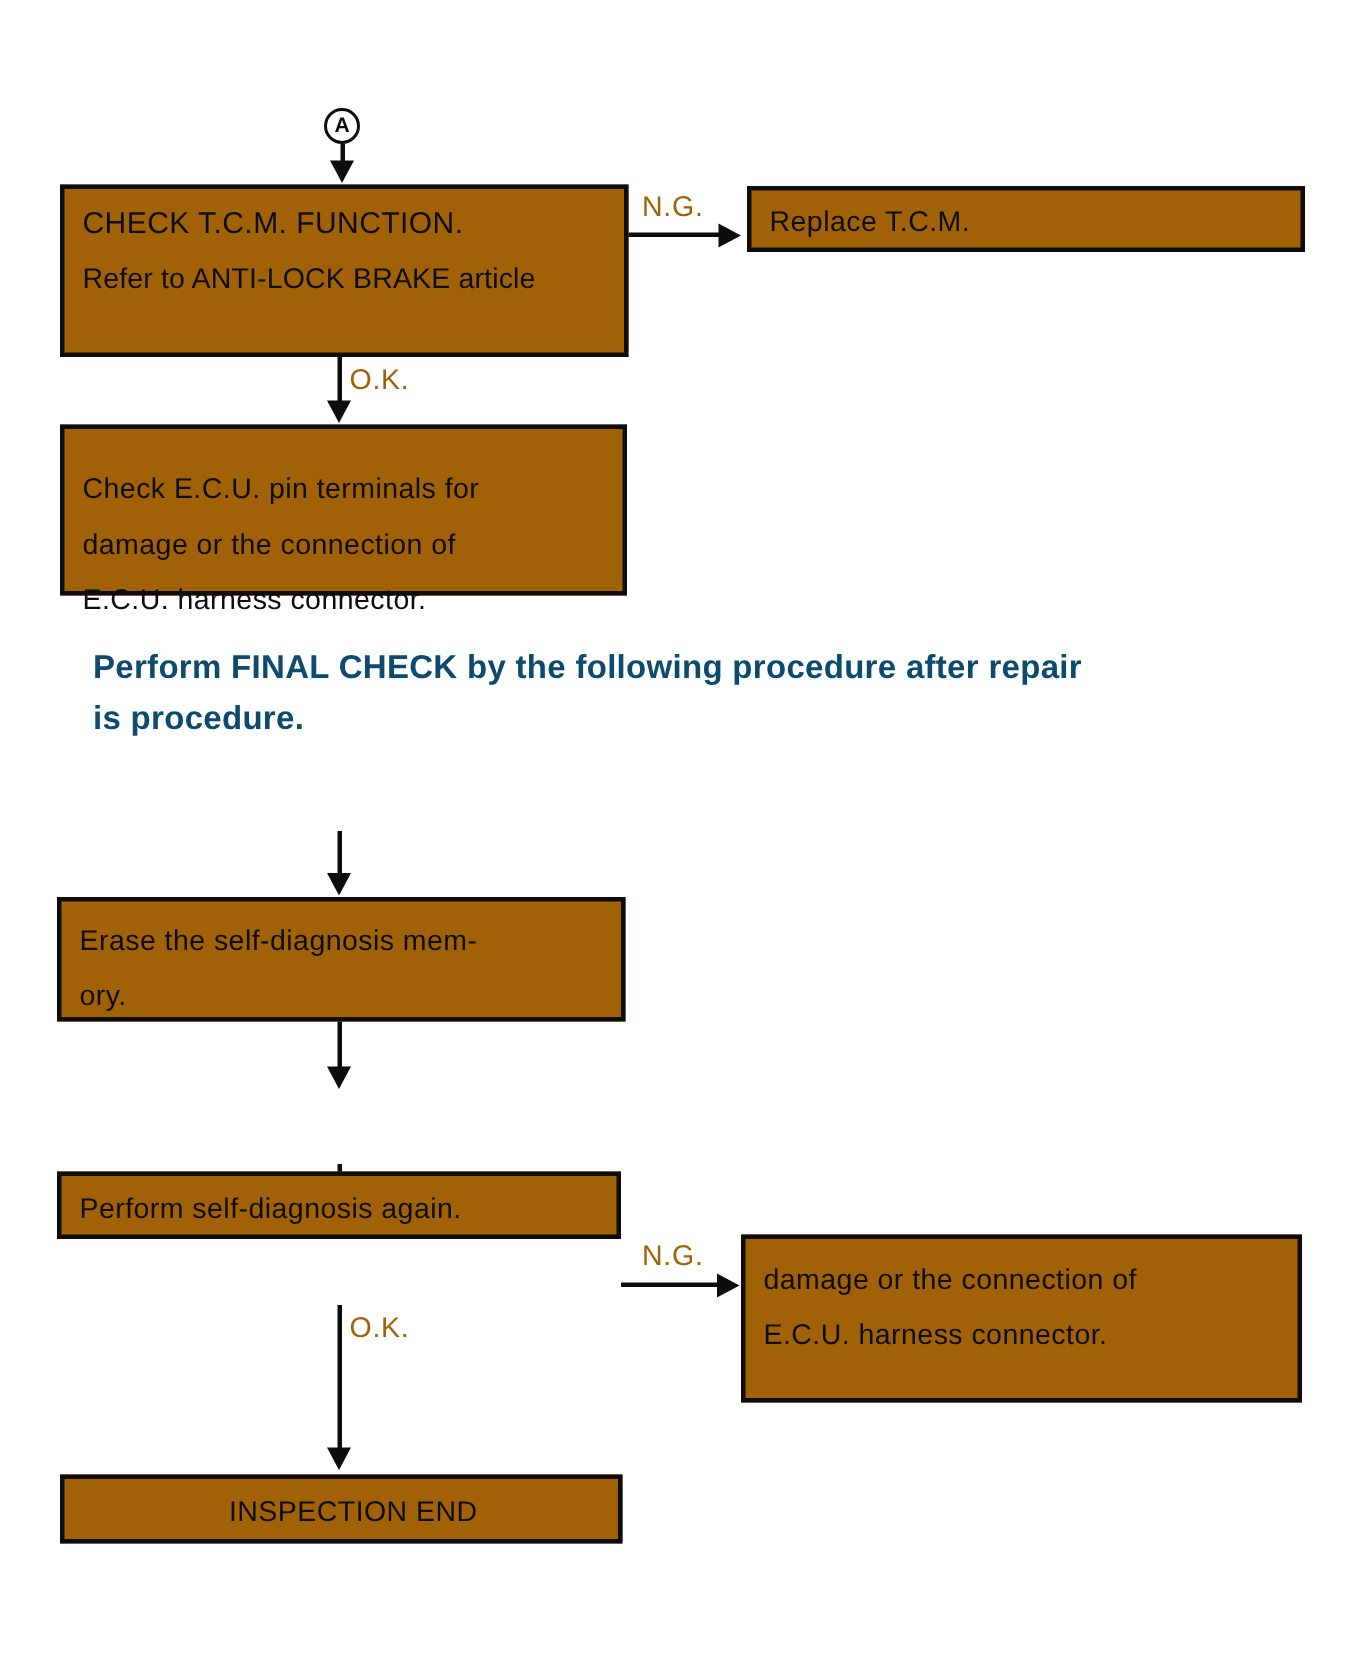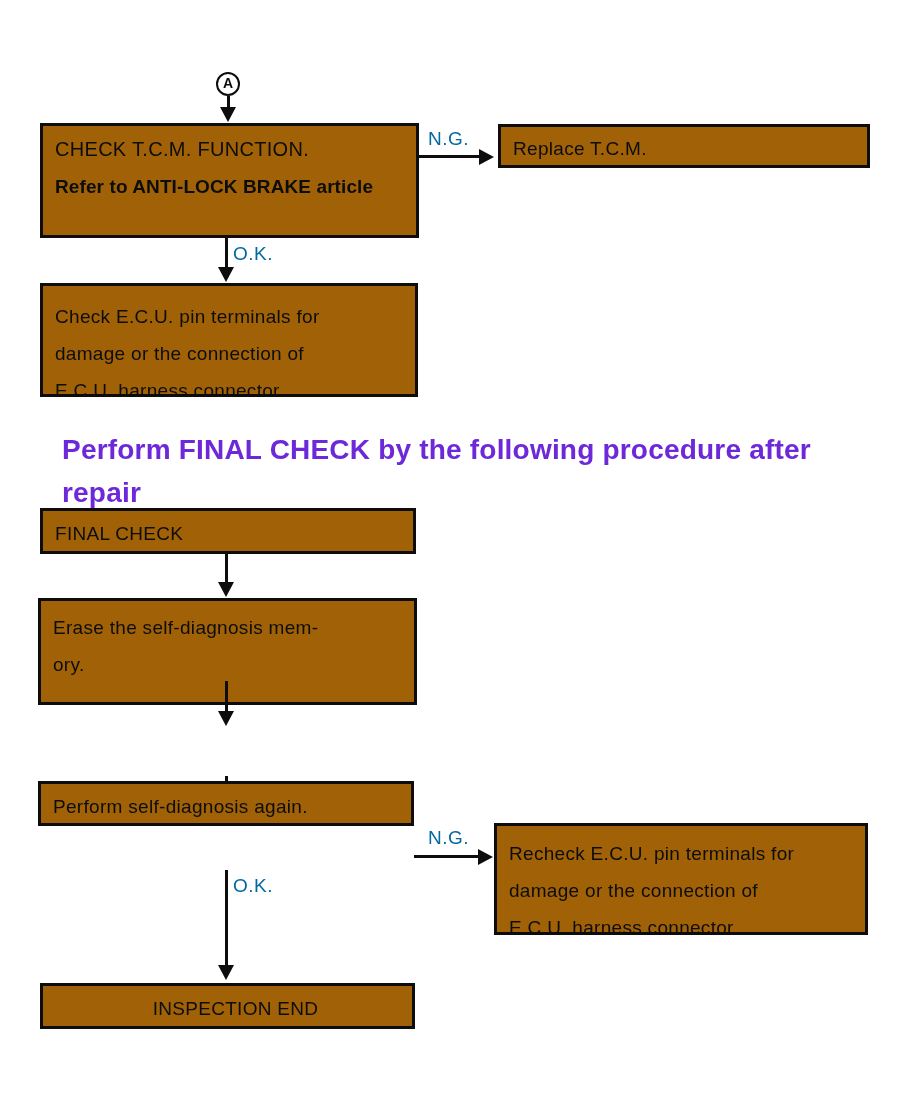--- a/index.html
+++ b/index.html
@@ -18,32 +18,32 @@
     position:absolute;width:0;height:0;
     border-left:8px solid transparent;border-right:8px solid transparent;
     border-top:15px solid #0d0d0d;
   }
   .arrow-right{
     position:absolute;width:0;height:0;
     border-top:8px solid transparent;border-bottom:8px solid transparent;
     border-left:15px solid #0d0d0d;
   }
   .branch-label{
-    position:absolute;font-size:19px;letter-spacing:0.5px;color:#0369a1;
+    position:absolute;font-size:19px;letter-spacing:0.5px;color:#a16207;
   }
   .circle-connector{
     position:absolute;width:24px;height:24px;border:2.5px solid #0d0d0d;
     border-radius:50%;box-sizing:border-box;text-align:center;
     font-size:14px;font-weight:bold;line-height:19px;background:#fff;
   }
   #box-check-tcm .box-title{font-size:20px;margin-bottom:10px;}
-  #box-check-tcm .box-detail{font-weight:bold;font-size:19px;line-height:1.25;letter-spacing:0.1px;}
+  #box-check-tcm .box-detail{font-weight:normal;font-size:19px;line-height:1.25;letter-spacing:0.1px;}
   .note{
-    position:absolute;font-weight:bold;font-size:28px;line-height:1.55;
-    letter-spacing:0.2px;color:#6d28d9;
+    position:absolute;font-weight:bold;font-size:22px;line-height:1.55;
+    letter-spacing:0.2px;color:#0c4a6e;
   }
   .center-text{text-align:center;padding-left:28px;}
   .multiline div{display:block;}
 </style>
 </head>
 <body>
 
 <div id="canvas">
 
   <div class="circle-connector" style="left:216px;top:72px;">
@@ -62,57 +62,53 @@
   <div class="arrow-right" style="left:479px;top:149px;"></div>
 
   <div class="box" style="left:498px;top:124px;width:372px;height:44px;padding-top:7px;">
     <span>Replace T.C.M.</span>
   </div>
 
   <div class="vline" style="left:225px;top:238px;height:32px;"></div>
   <div class="branch-label" style="left:233px;top:243px;">O.K.</div>
   <div class="arrow-down" style="left:218px;top:267px;"></div>
 
-  <div class="box multiline" style="left:40px;top:283px;width:378px;height:114px;padding-top:12px;line-height:1.95;">
+  <div class="box multiline" style="left:40px;top:283px;width:378px;height:114px;padding-top:22px;line-height:1.95;">
     <div>Check E.C.U. pin terminals for</div>
     <div>damage or the connection of</div>
     <div>E.C.U. harness connector.</div>
   </div>
 
   <div class="note" style="left:62px;top:428px;width:830px;">
     <div>Perform FINAL CHECK by the following procedure after repair</div>
     <div>is procedure.</div>
   </div>
 
-  <div class="box" style="left:40px;top:508px;width:376px;height:46px;padding-top:8px;">
-    <span>FINAL CHECK</span>
-  </div>
   <div class="vline" style="left:225px;top:554px;height:31px;"></div>
   <div class="arrow-down" style="left:218px;top:582px;"></div>
 
-  <div class="box multiline" style="left:38px;top:598px;width:379px;height:107px;padding-top:8px;line-height:1.95;">
+  <div class="box multiline" style="left:38px;top:598px;width:379px;height:83px;padding-top:8px;line-height:1.95;">
     <div>Erase the self-diagnosis mem-</div>
     <div>ory.</div>
   </div>
   <div class="vline" style="left:225px;top:681px;height:33px;"></div>
   <div class="arrow-down" style="left:218px;top:711px;"></div>
 
   <div class="vline" style="left:225px;top:776px;height:34px;"></div>
   <div class="arrow-down" style="left:218px;top:807px;"></div>
 
   <div class="box" style="left:38px;top:781px;width:376px;height:45px;padding-top:8px;">
     <span>Perform self-diagnosis again.</span>
   </div>
 
   <div class="branch-label" style="left:428px;top:827px;">N.G.</div>
   <div class="hline" style="left:414px;top:855px;width:66px;"></div>
   <div class="arrow-right" style="left:478px;top:849px;"></div>
 
   <div class="box multiline" style="left:494px;top:823px;width:374px;height:112px;padding-top:9px;line-height:1.95;">
-    <div>Recheck E.C.U. pin terminals for</div>
     <div>damage or the connection of</div>
     <div>E.C.U. harness connector.</div>
   </div>
 
   <div class="vline" style="left:225px;top:870px;height:98px;"></div>
   <div class="branch-label" style="left:233px;top:875px;">O.K.</div>
   <div class="arrow-down" style="left:218px;top:965px;"></div>
 
   <div class="box center-text" style="left:40px;top:983px;width:375px;height:46px;padding-top:8px;">
     <span>INSPECTION END</span>

